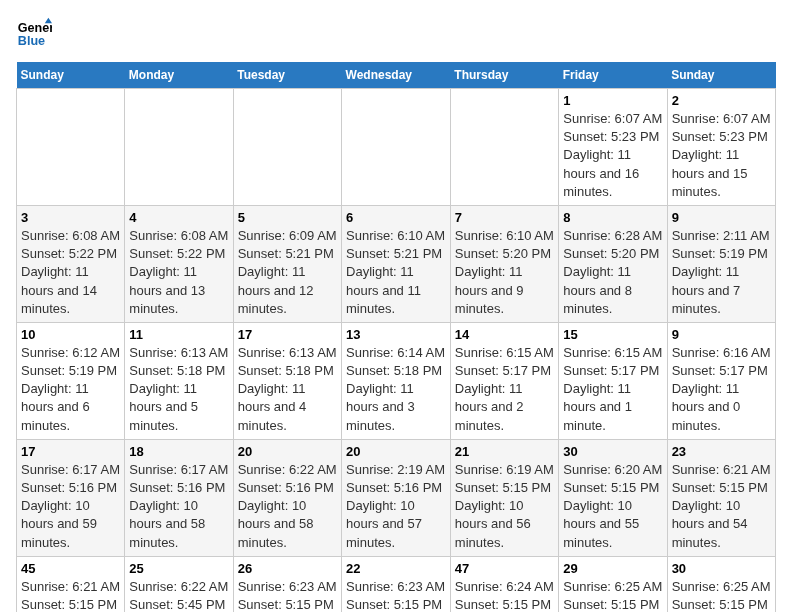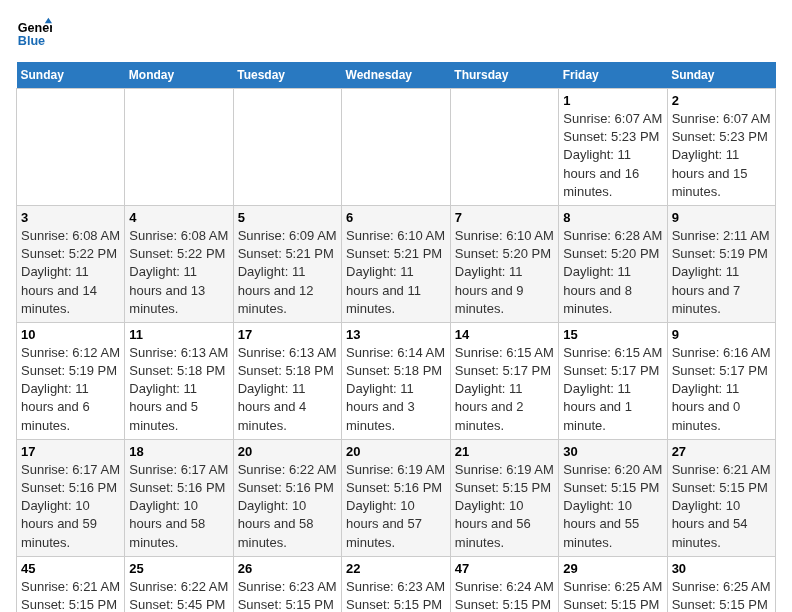--- a/index.html
+++ b/index.html
@@ -232,38 +232,38 @@
 Daylight: 10 hours and 58 minutes.</div>
         </td>
         <td>
           <span class="day-num">20</span>
           <div class="day-detail">Sunrise: 6:22 AM
 Sunset: 5:16 PM
 Daylight: 10 hours and 58 minutes.</div>
         </td>
         <td>
           <span class="day-num">20</span>
-          <div class="day-detail">Sunrise: 6:19 AM
+          <div class="day-detail">Sunrise: 2:19 AM
 Sunset: 5:16 PM
 Daylight: 10 hours and 57 minutes.</div>
         </td>
         <td>
           <span class="day-num">21</span>
           <div class="day-detail">Sunrise: 6:19 AM
 Sunset: 5:15 PM
 Daylight: 10 hours and 56 minutes.</div>
         </td>
         <td>
           <span class="day-num">30</span>
           <div class="day-detail">Sunrise: 6:20 AM
 Sunset: 5:15 PM
 Daylight: 10 hours and 55 minutes.</div>
         </td>
         <td>
-          <span class="day-num">27</span>
+          <span class="day-num">23</span>
           <div class="day-detail">Sunrise: 6:21 AM
 Sunset: 5:15 PM
 Daylight: 10 hours and 54 minutes.</div>
         </td>
       </tr>
       <tr>
         <td>
           <span class="day-num">45</span>
           <div class="day-detail">Sunrise: 6:21 AM
 Sunset: 5:15 PM

